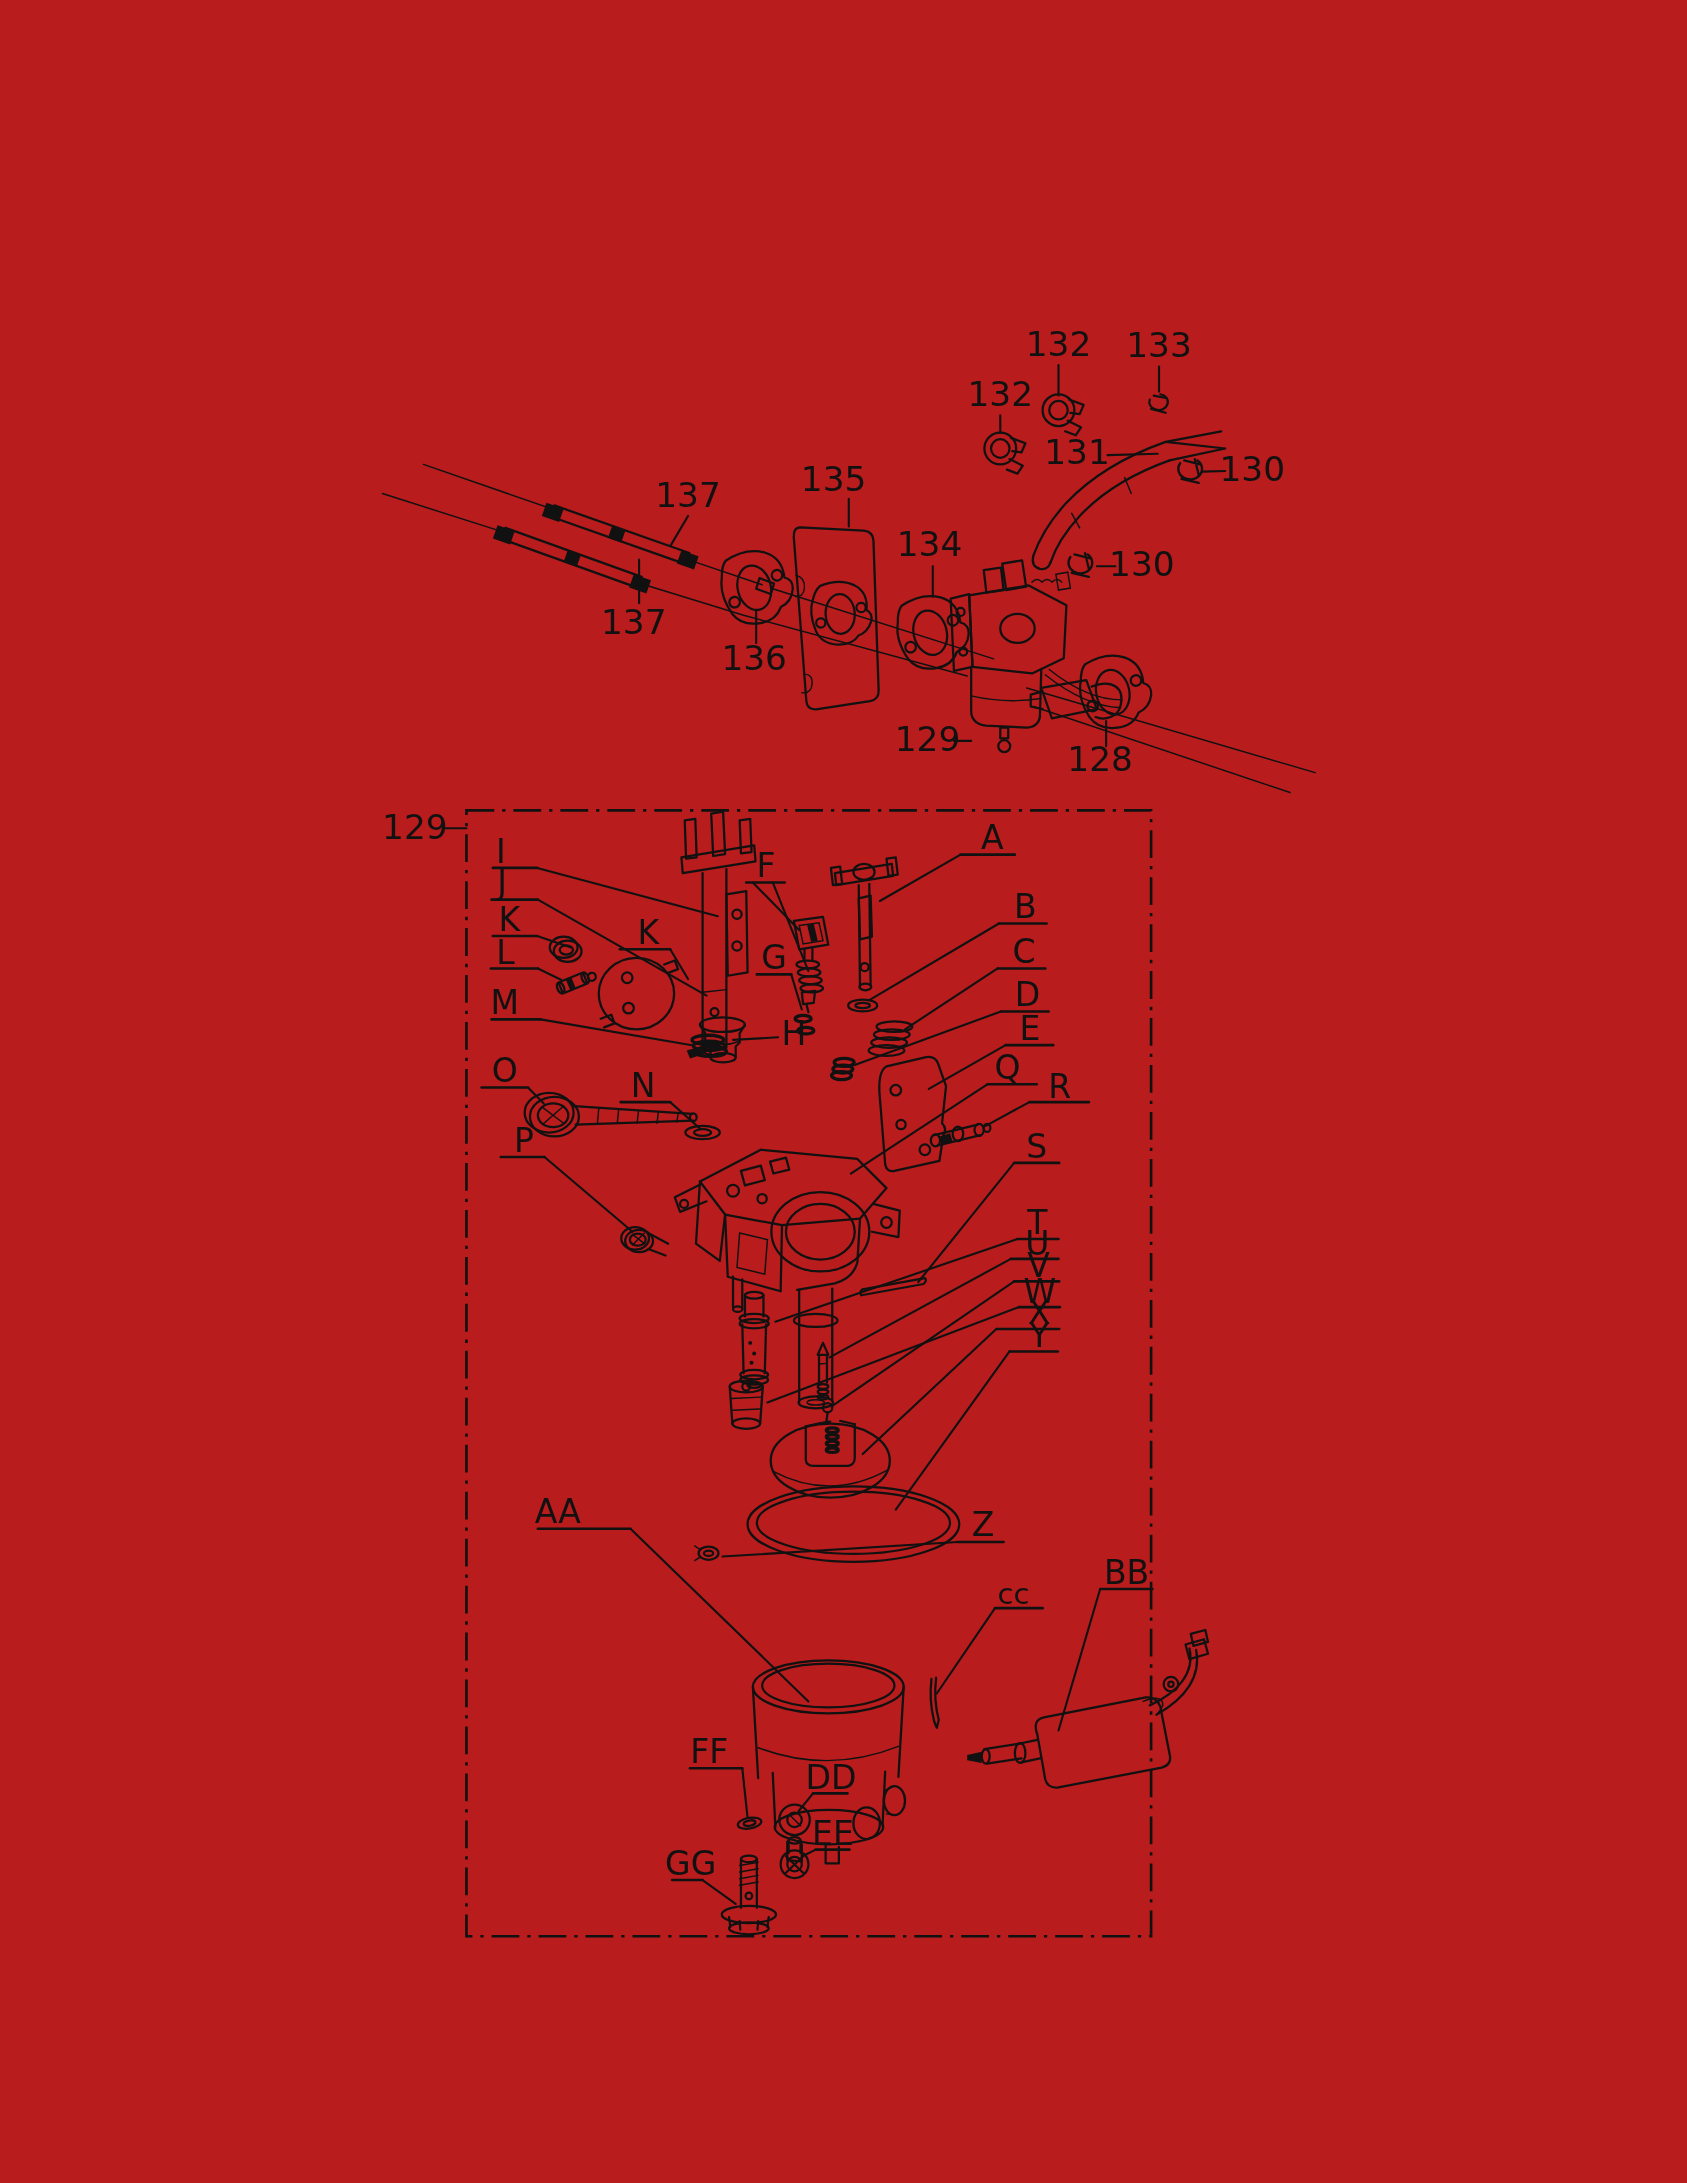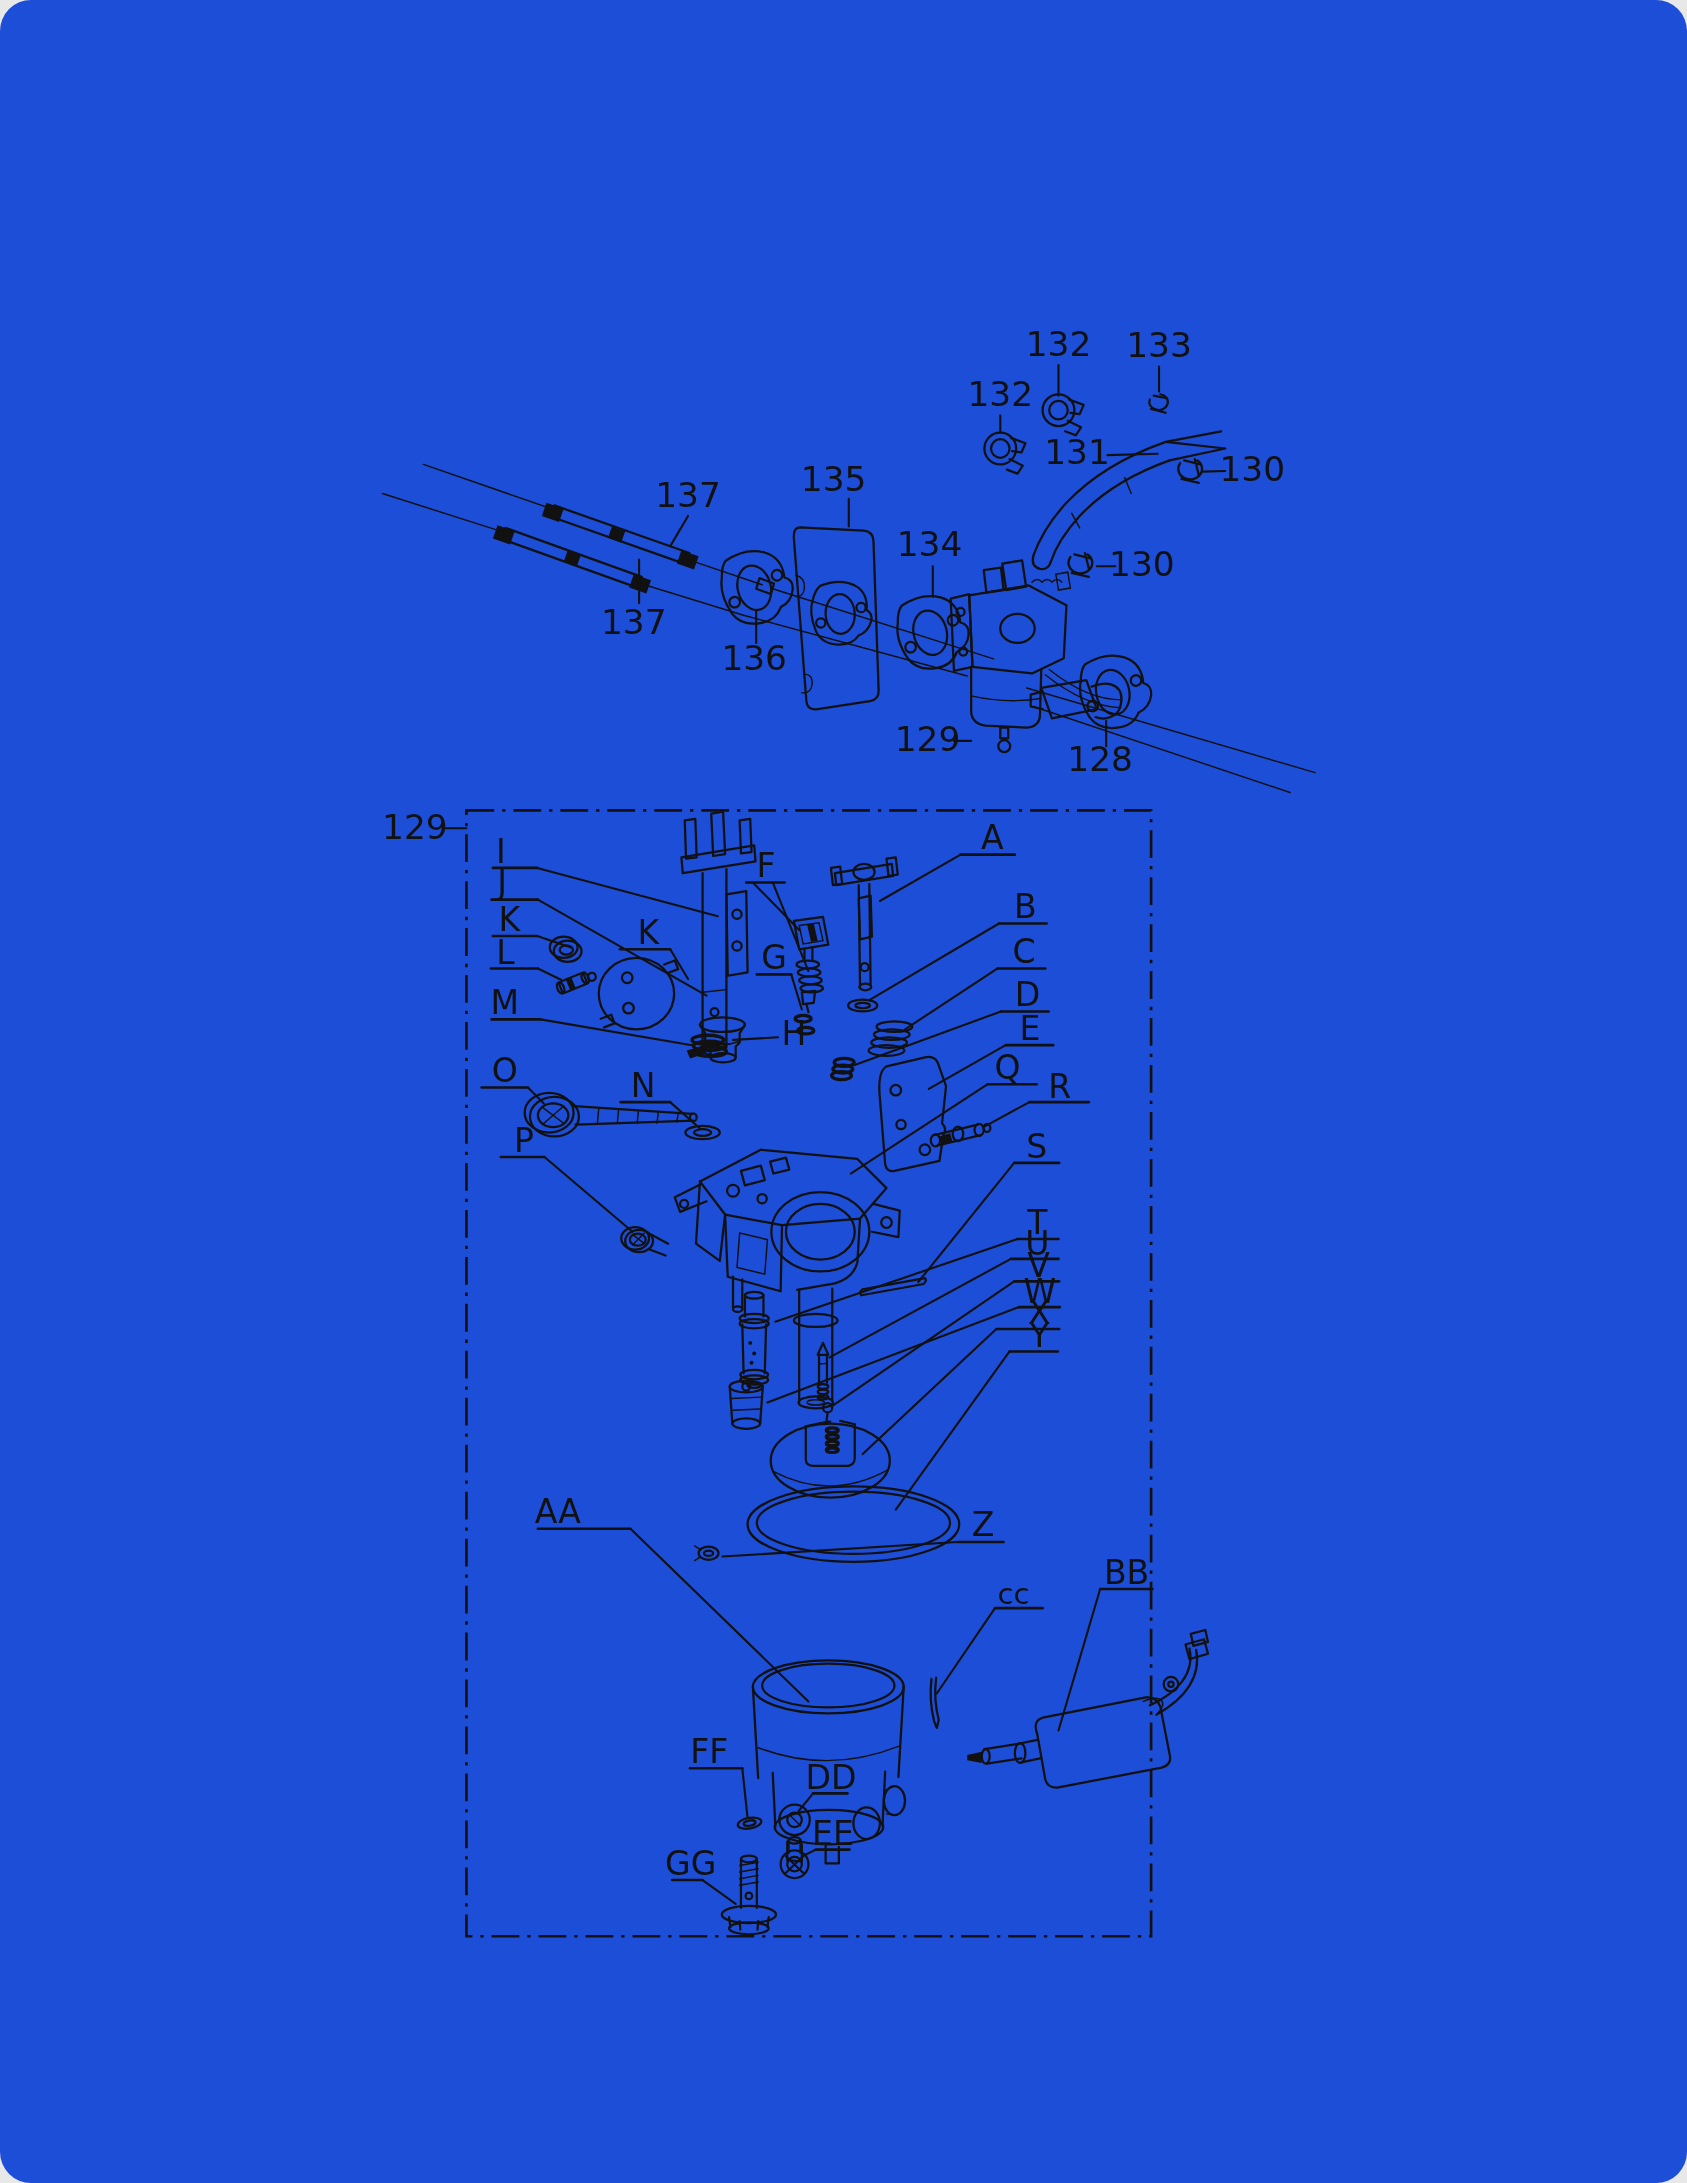--- a/index.html
+++ b/index.html
@@ -1,17 +1,17 @@
 <!DOCTYPE html>
 <html style="font-size:10.6px"><head>
 <meta charset="utf-8">
 <style>
   html,body{margin:0;padding:0;background:#e8e8e8;}
-  .page{width:1687px;height:2183px;background:#1d4ed8;position:relative;margin:0 auto;
-        font-family:"DejaVu Sans","Liberation Sans",sans-serif;border-radius:31px;}
+  .page{width:1687px;height:2183px;background:#b91c1c;position:relative;margin:0 auto;
+        font-family:"DejaVu Sans","Liberation Sans",sans-serif;}
   svg{display:block}
   .lbl{fill:#111;font-family:"DejaVu Sans","Liberation Sans",sans-serif;}
   .leader{stroke:#111;stroke-width:3.2;fill:none;stroke-linecap:round;}
   .underline{stroke:#111;stroke-width:4;fill:none;stroke-linecap:round;}
   .ink{stroke:#111;fill:none;stroke-width:3.4;stroke-linecap:round;stroke-linejoin:round;}
   .ink-thin{stroke:#111;fill:none;stroke-width:2.2;stroke-linecap:round;}
   .ink-bold{stroke:#111;fill:none;stroke-width:5;stroke-linecap:round;}
   .fill{fill:#111;stroke:none;}
   .box{stroke:#111;stroke-width:4;fill:none;stroke-dasharray:42 12 5 12;}
 </style>

